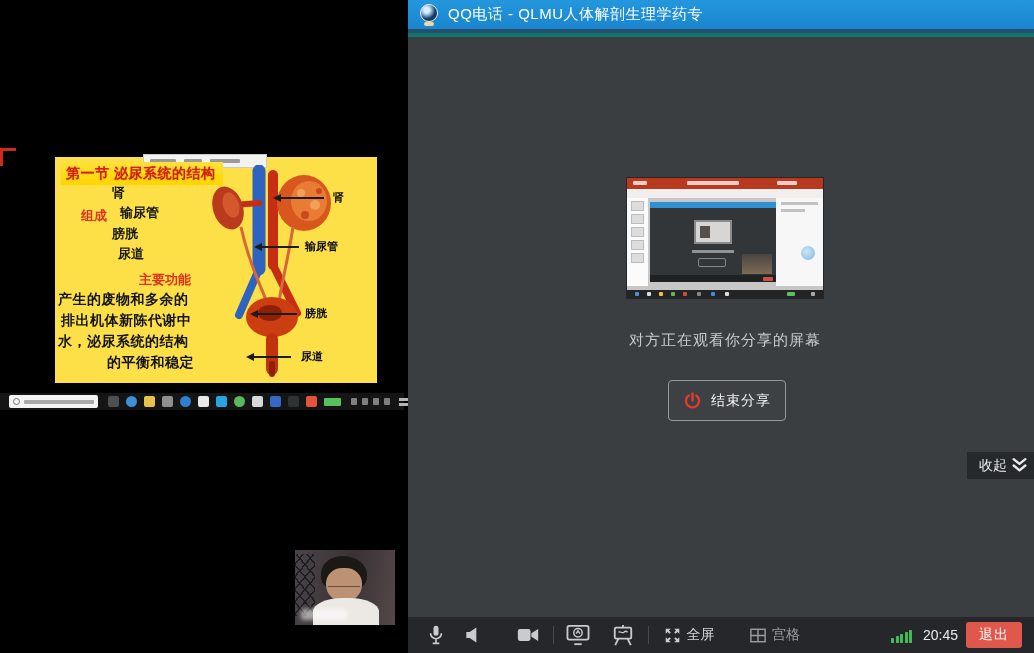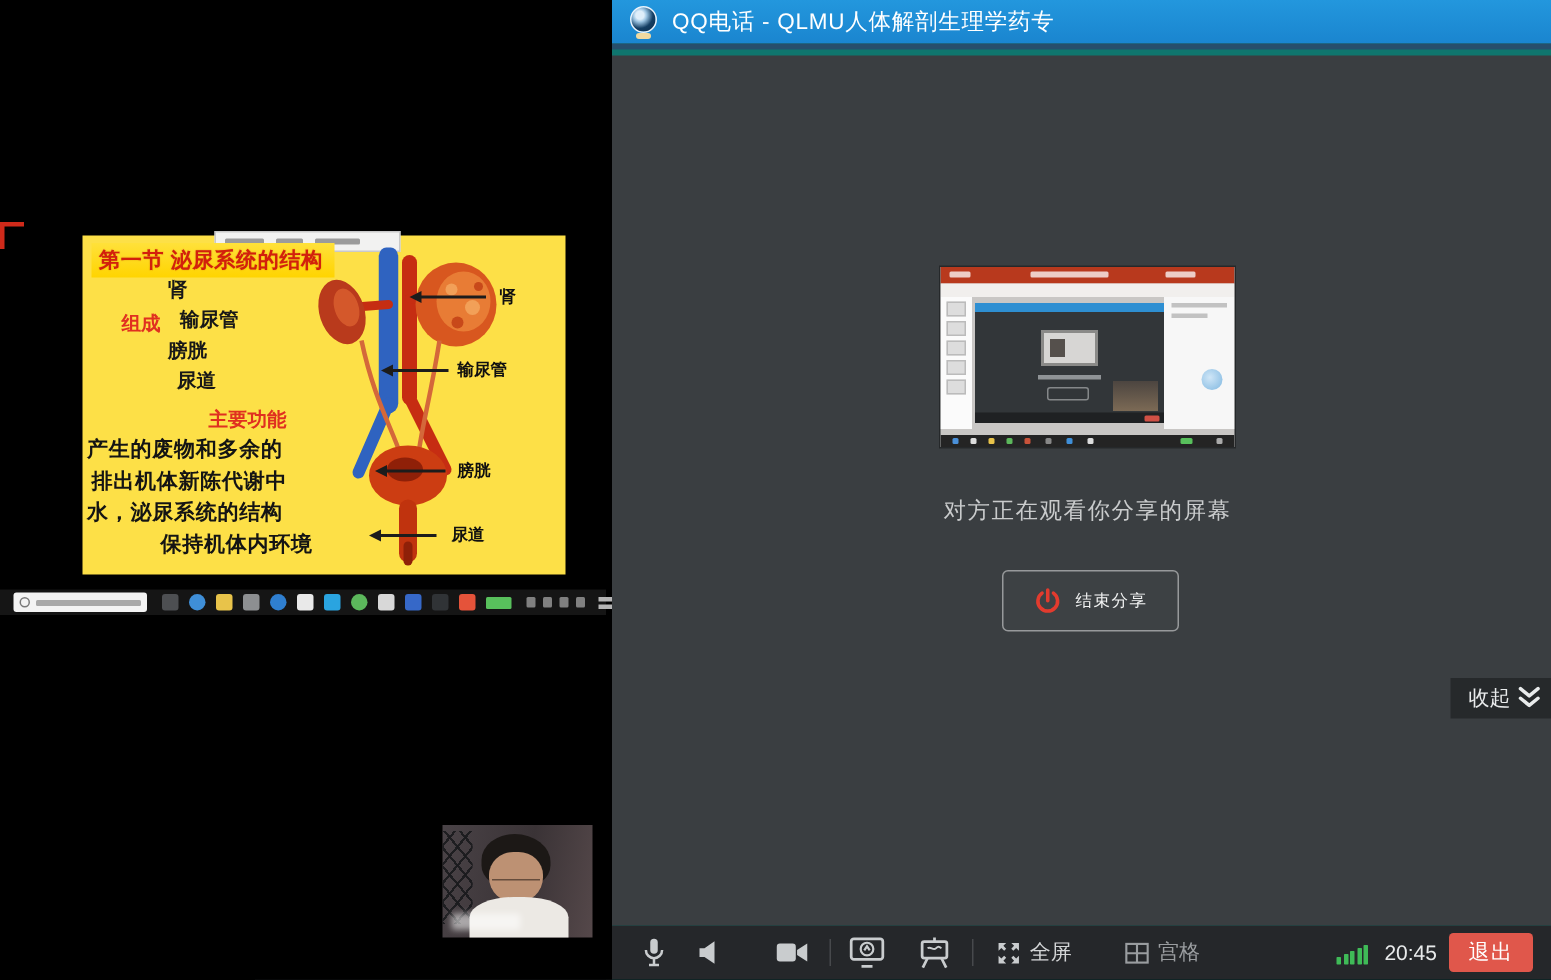--- a/index.html
+++ b/index.html
@@ -123,21 +123,21 @@
     background:radial-gradient(circle at 40% 40%, #cfe6f7, #7fb7e0); }
   .th-taskbar { position:absolute; left:0; bottom:0; width:100%; height:8px; background:#242424; }
   .th-taskbar i { position:absolute; top:2px; width:4px; height:4px; border-radius:1px; }
 
   .status-text { position:absolute; left:0; top:294px; width:634px; text-align:center;
     color:#c9cbcc; font-size:15px; letter-spacing:1px; }
 
   .end-share-btn { position:absolute; left:260px; top:343px; width:118px; height:41px;
     border:1px solid #97999b; border-radius:4px; background:rgba(255,255,255,.02);
     display:flex; align-items:center; justify-content:center; gap:9px; cursor:pointer; }
-  .end-share-btn span { color:#f2f3f3; font-size:11px; letter-spacing:1px; }
+  .end-share-btn span { color:#f2f3f3; font-size:14px; letter-spacing:1px; }
 
   .collapse-badge { position:absolute; right:0; top:415px; height:27px; padding:0 6px 0 12px;
     background:rgba(22,24,25,.55); display:flex; align-items:center; gap:4px; cursor:pointer; }
   .collapse-badge span { color:#e9ebec; font-size:14px; }
 
   
   .webcam-main { position:absolute; left:480px; top:443px; width:146px; height:135px; overflow:hidden;
     background:linear-gradient(100deg,#9298a0 0%,#83898f 50%,#64686e 100%); }
   .wm-lattice { position:absolute; right:0; top:6px; width:42px; height:104px; background:#a8adb4; opacity:.9;
     background-image:
@@ -196,21 +196,21 @@
       <div class="slide-title">第一节 泌尿系统的结构</div>
       <div class="compose-label">组成</div>
       <div class="s-item si0">肾</div>
       <div class="s-item si1">输尿管</div>
       <div class="s-item si2">膀胱</div>
       <div class="s-item si3">尿道</div>
       <div class="func-label">主要功能</div>
       <div class="f-line fl0">产生的废物和多余的</div>
       <div class="f-line fl1">排出机体新陈代谢中</div>
       <div class="f-line fl2">水，泌尿系统的结构</div>
-      <div class="f-line fl3">保持机体内环境</div>
+      <div class="f-line fl3">的平衡和稳定</div>
 
       <div class="diagram">
         <svg class="icon" width="152" height="214" viewBox="0 0 152 214">
 
           <path d="M58 6 V104" stroke="#2f63c0" stroke-width="13" fill="none" stroke-linecap="round"></path>
           <path d="M72 10 V100" stroke="#c62d12" stroke-width="10" fill="none" stroke-linecap="round"></path>
           <path d="M58 104 L38 150" stroke="#2f63c0" stroke-width="8" fill="none" stroke-linecap="round"></path>
           <path d="M72 100 L96 148" stroke="#c62d12" stroke-width="8" fill="none" stroke-linecap="round"></path>
           <path d="M58 38 L32 40" stroke="#c62d12" stroke-width="6" fill="none" stroke-linecap="round"></path>
           <path d="M72 34 L98 36" stroke="#c62d12" stroke-width="6" fill="none" stroke-linecap="round"></path>

